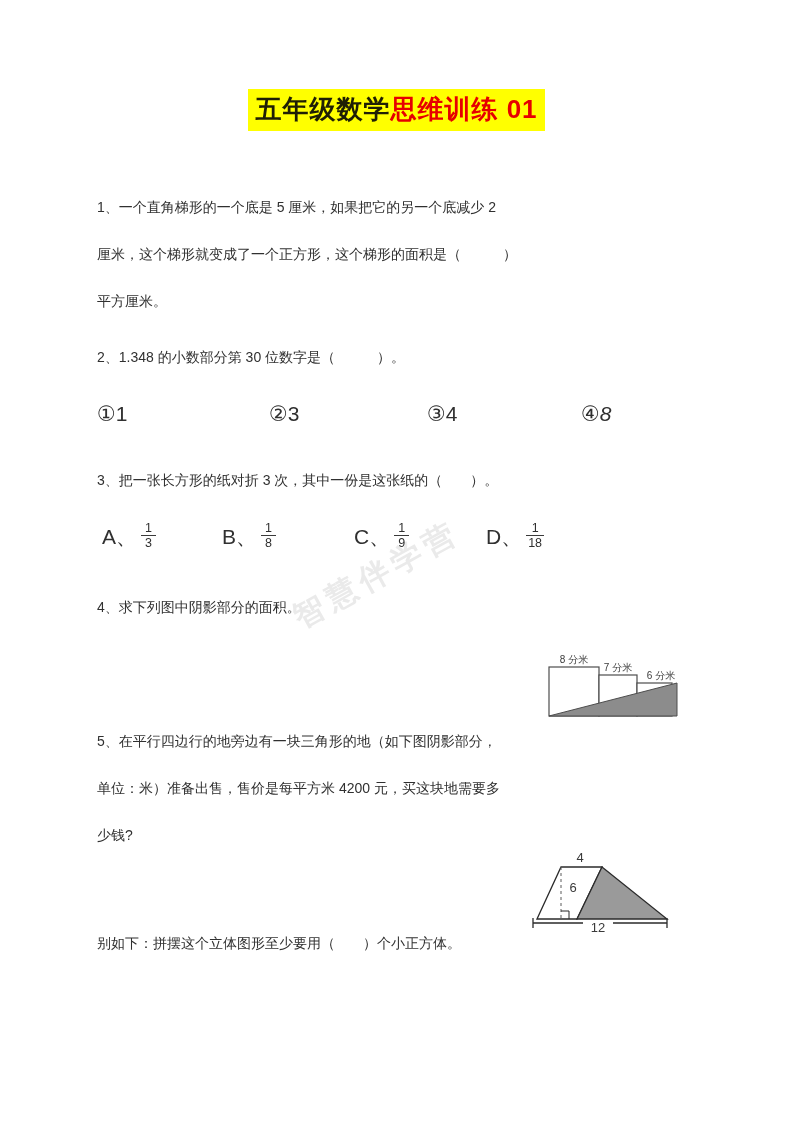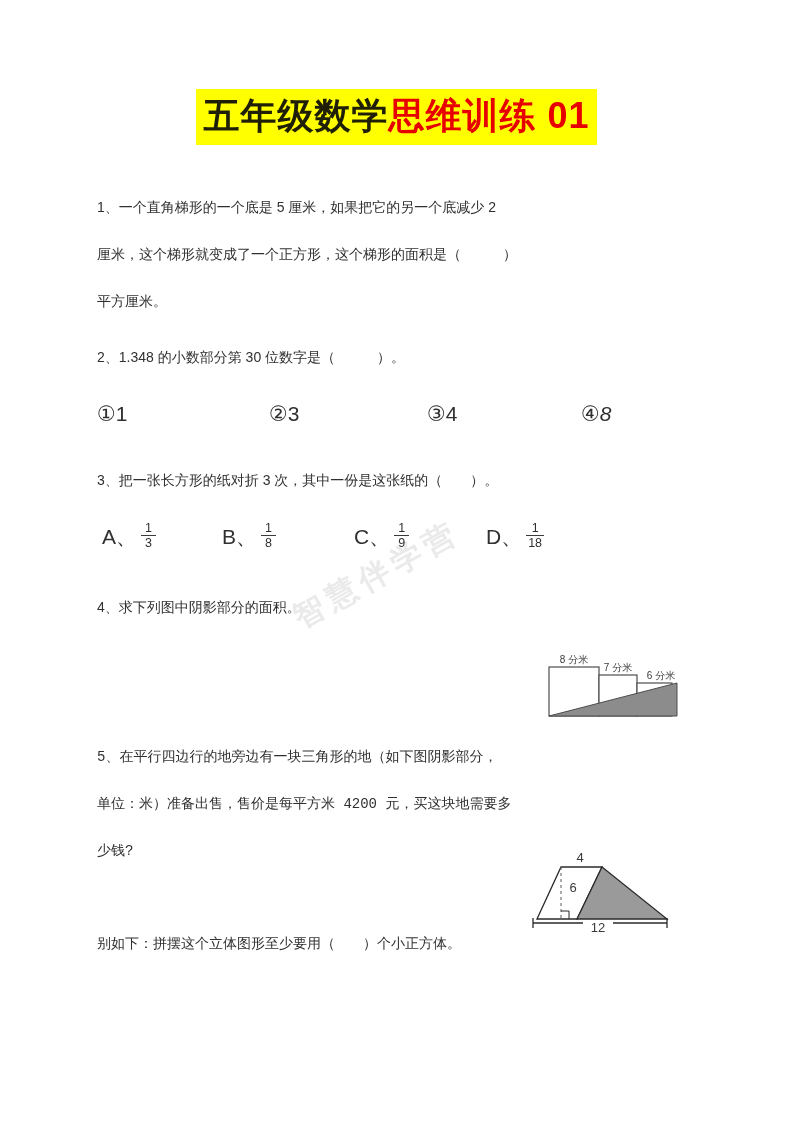--- a/index.html
+++ b/index.html
@@ -16,21 +16,21 @@
     position:absolute;left:306px;top:596px;
     color:#eaeaea;font-size:31px;font-weight:bold;letter-spacing:6px;
     white-space:nowrap;
     transform:rotate(-29deg);transform-origin:0 100%;
     z-index:0;user-select:none;
   }
   .title-wrap{position:absolute;top:89px;left:0;width:100%;text-align:center;}
   .title-hl{
     display:inline-block;background:#ffff00;
     padding:3px 7px 4px 7px;
-    font-size:36px;font-weight:bold;letter-spacing:1px;white-space:nowrap;
+    font-size:26px;font-weight:bold;letter-spacing:1px;white-space:nowrap;
   }
   .t-dark{color:#1f1f05;}
   .t-red{color:#e60000;}
   .qblock{position:absolute;left:97px;}
   .qline{font-size:14px;line-height:47px;white-space:nowrap;}
   .opt-row{position:absolute;left:97px;width:640px;font-size:21px;}
   .opt-row .opt{position:absolute;top:0;white-space:nowrap;}
   .q2-opts .opt:nth-child(1){left:0;text-align:center;}
   .q2-opts .opt:nth-child(2){left:172px;}
   .q2-opts .opt:nth-child(3){left:330px;}
@@ -119,21 +119,21 @@
     <svg class="fig" style="left:530px;top:635px;" width="180" height="90" viewBox="0 0 180 90">
       <rect x="19" y="32" width="50" height="49" fill="#ffffff" stroke="#4d4d4d" stroke-width="1.2"></rect>
       <rect x="69" y="40" width="38" height="41" fill="#ffffff" stroke="#4d4d4d" stroke-width="1.2"></rect>
       <rect x="107" y="48" width="35" height="33" fill="#ffffff" stroke="#4d4d4d" stroke-width="1.2"></rect>
       <polygon points="19,81 147,81 147,48" stroke="#4d4d4d" stroke-width="1" fill="#8c8c8c"></polygon>
       <text x="44" y="28" font-size="10" text-anchor="middle">8 分米</text>
       <text x="88" y="36" font-size="10" text-anchor="middle">7 分米</text>
       <text x="131" y="44" font-size="10" text-anchor="middle">6 分米</text>
     </svg>
 
-    <div class="qblock" style="top:734px;font-family:Liberation Mono, monospace;">
+    <div class="qblock" style="top:718px;">
       <div class="qline">5、在平行四边行的地旁边有一块三角形的地（如下图阴影部分，</div>
       <div class="qline">单位：米）准备出售，售价是每平方米 4200 元，买这块地需要多</div>
       <div class="qline">少钱?</div>
     </div>
     <svg class="fig" style="left:488px;top:845px;" width="185" height="95" viewBox="0 0 185 95">
       <polygon points="49,74 73,22 114,22 89,74" fill="#ffffff" stroke="#2b2b2b" stroke-width="1.3"></polygon>
       <polygon points="89,74 114,22 179,74" stroke="#2b2b2b" stroke-width="1.3" fill="#9a9a9a"></polygon>
       <line x1="73" y1="22" x2="73" y2="74" stroke="#5a5a5a" stroke-width="1" stroke-dasharray="3,3"></line>
       <path d="M73 66 H81 V74" fill="none" stroke="#2b2b2b" stroke-width="1"></path>
       <path d="M45 73 V83 M45 78 H95 M125 78 H179 M179 73 V83" fill="none" stroke="#2b2b2b" stroke-width="1.3"></path>

